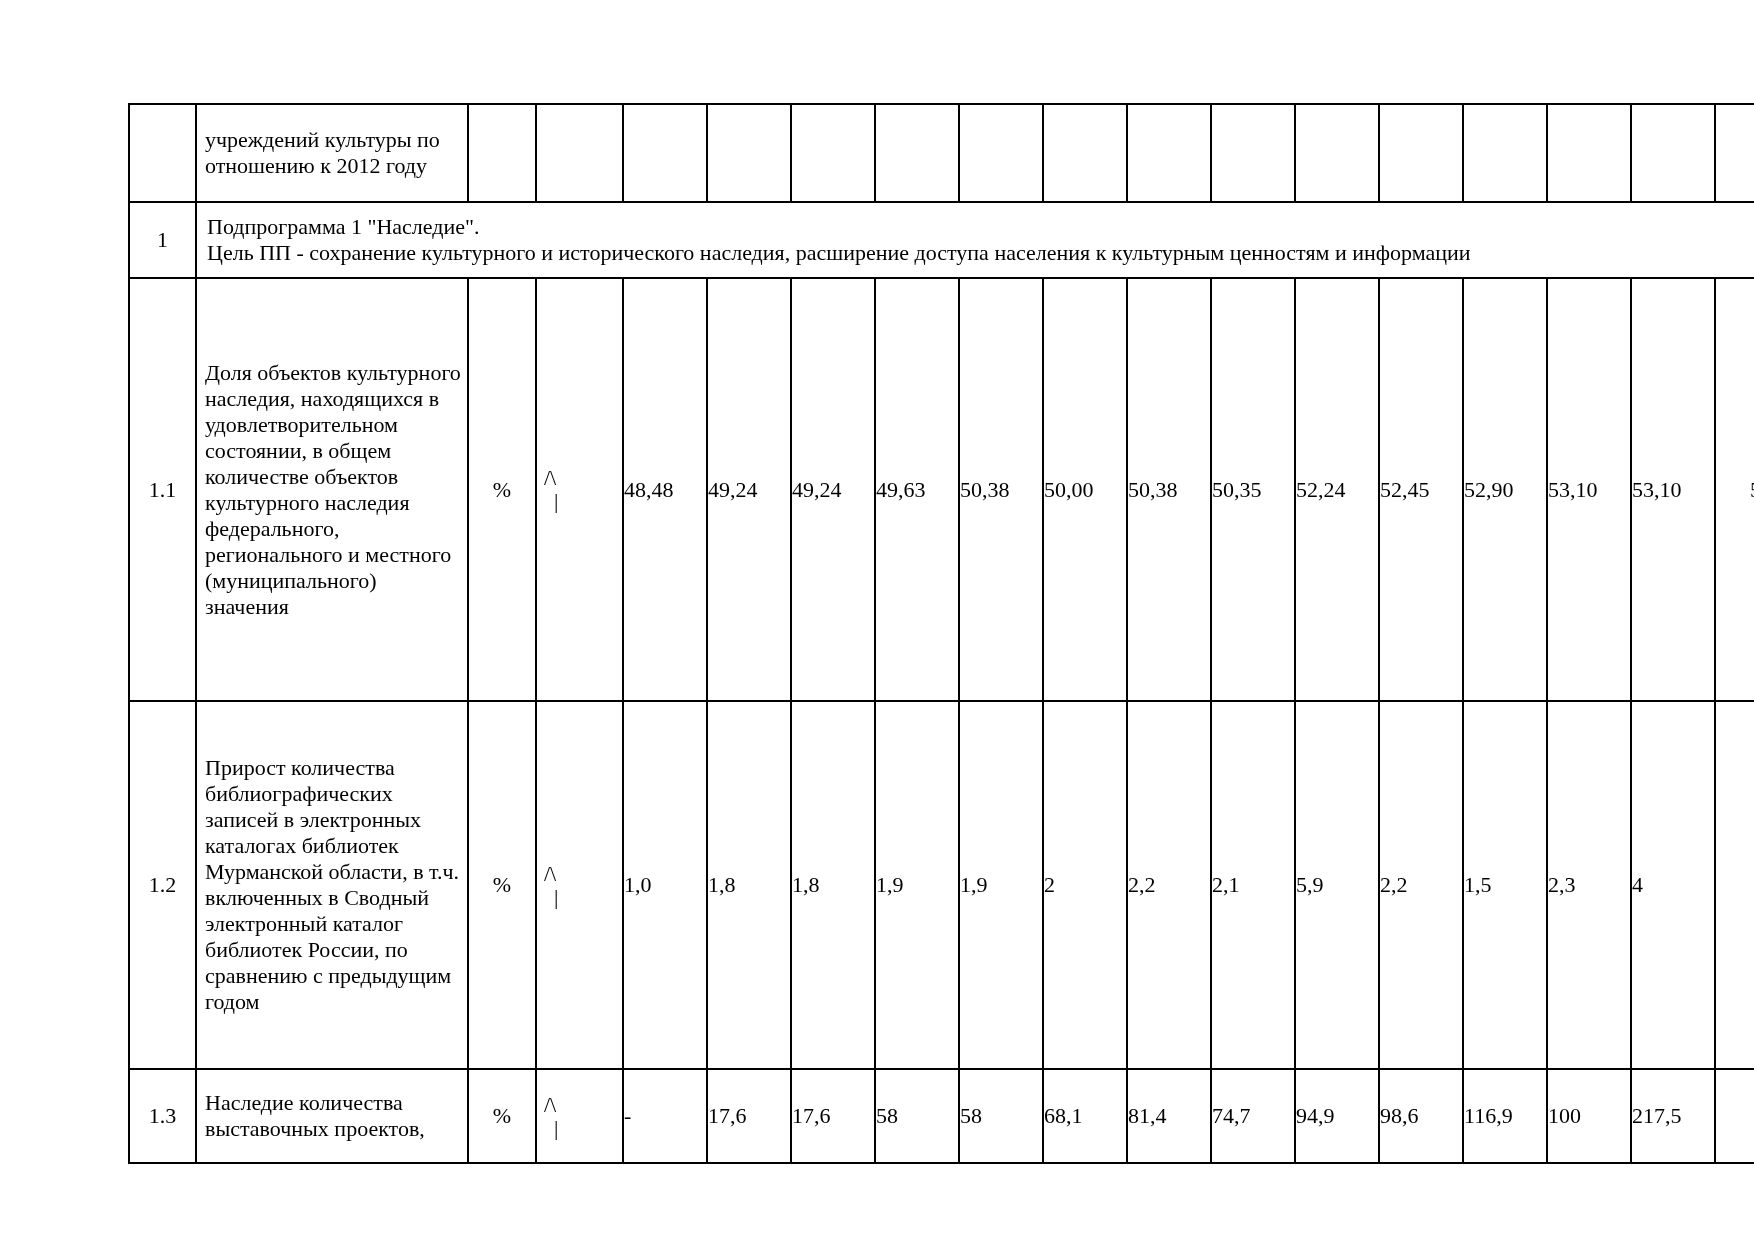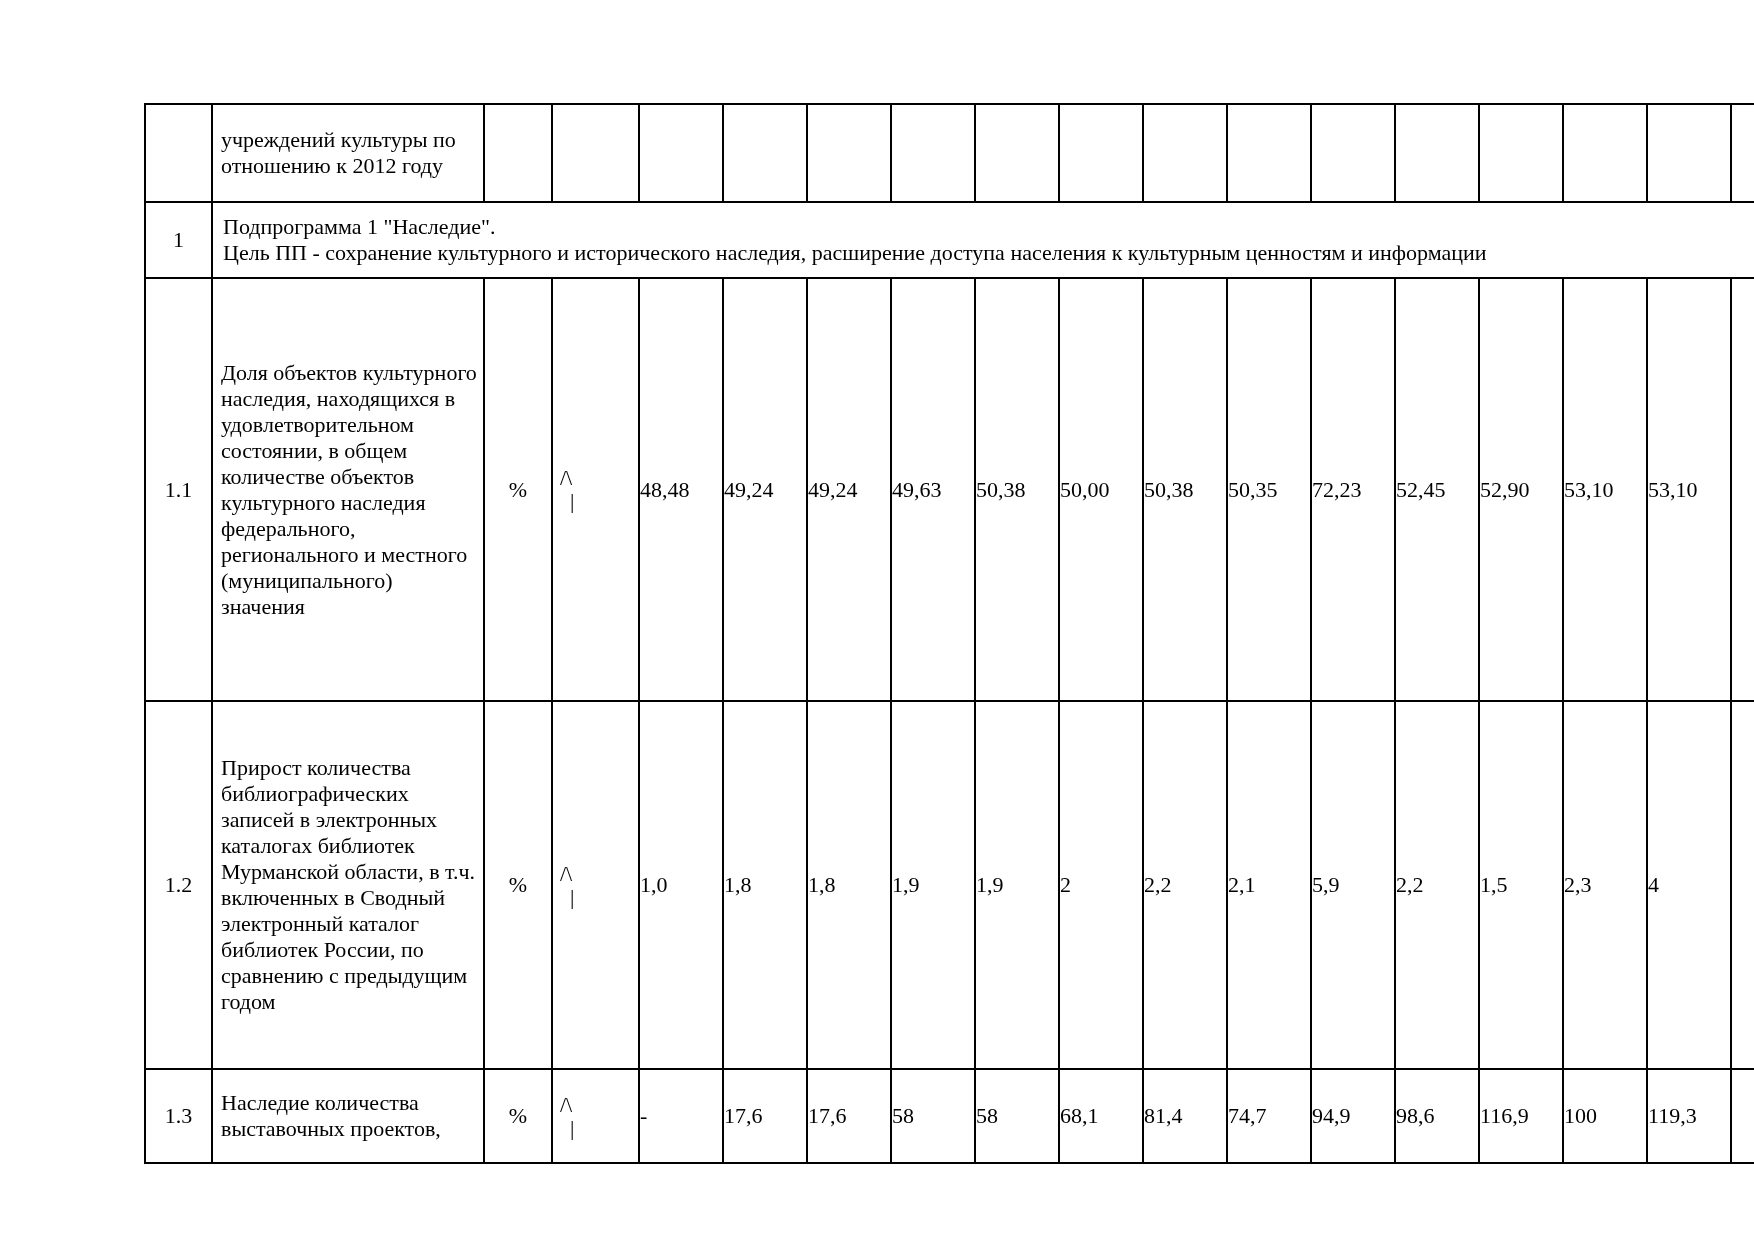--- a/index.html
+++ b/index.html
@@ -1,21 +1,21 @@
 <!DOCTYPE html>
 <html><head>
 <meta charset="utf-8">
 <style>
   html,body{margin:0;padding:0}
   body{
     position:relative;width:1754px;height:1240px;overflow:hidden;
     background:#ffffff;color:#000000;
     font-family:"Liberation Serif","DejaVu Serif",serif;
   }
-  .page{position:absolute;left:16px;top:0;width:1593px;height:1240px;background:#ffffff}
+  .page{position:absolute;left:0;top:0;width:1593px;height:1240px;background:#ffffff}
   table.doc{
     position:absolute;left:128px;top:103px;
     border-collapse:collapse;table-layout:fixed;width:1706px;
     background:#ffffff;
   }
   td{
     border:2px solid #000;vertical-align:middle;
     font-size:22px;line-height:26px;padding:0;overflow:hidden;
   }
   tr.row-carry{height:98px}
@@ -104,21 +104,21 @@
       </div>
     </td>
     <td class="c-val">48,48</td>
     <td class="c-val">49,24</td>
     <td class="c-val">49,24</td>
     <td class="c-val">49,63</td>
     <td class="c-val">50,38</td>
     <td class="c-val">50,00</td>
     <td class="c-val">50,38</td>
     <td class="c-val">50,35</td>
-    <td class="c-val">72,23</td>
+    <td class="c-val">52,24</td>
     <td class="c-val">52,45</td>
     <td class="c-val">52,90</td>
     <td class="c-val">53,10</td>
     <td class="c-val">53,10</td>
     <td class="c-val c-partial">5</td>
   </tr>
 
   <tr class="row-r12">
     <td class="c-num">1.2</td>
     <td class="c-name">
@@ -164,18 +164,18 @@
     <td class="c-val">17,6</td>
     <td class="c-val">58</td>
     <td class="c-val">58</td>
     <td class="c-val">68,1</td>
     <td class="c-val">81,4</td>
     <td class="c-val">74,7</td>
     <td class="c-val">94,9</td>
     <td class="c-val">98,6</td>
     <td class="c-val">116,9</td>
     <td class="c-val">100</td>
-    <td class="c-val">119,3</td>
+    <td class="c-val">217,5</td>
     <td class="c-val c-partial"></td>
   </tr>
 </tbody>
     </table>
 </div>
 
 </body></html>

